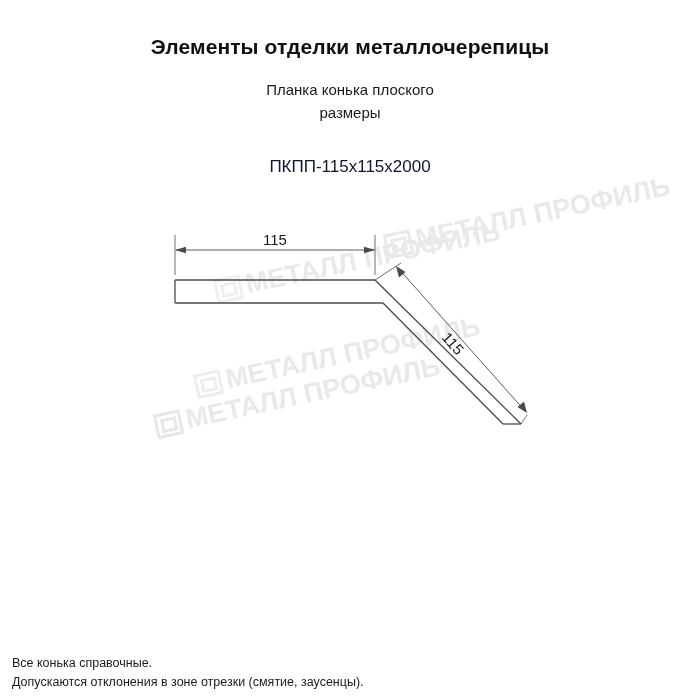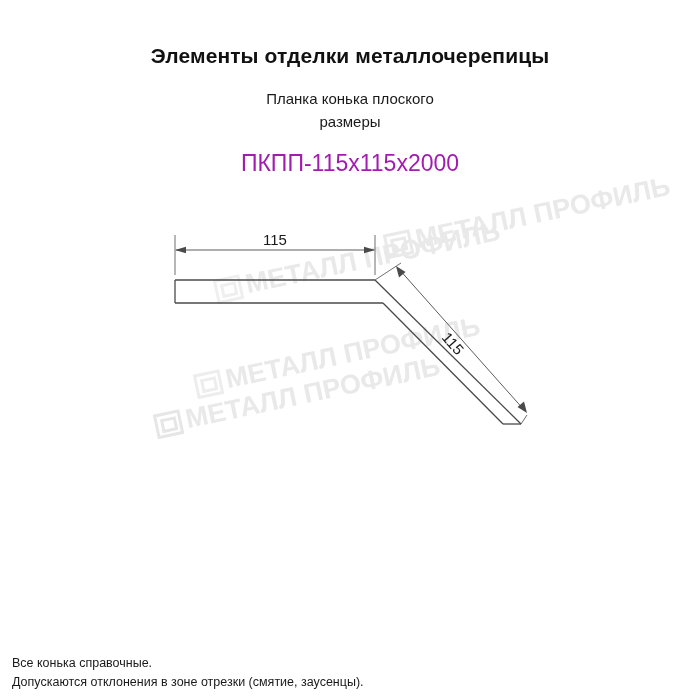--- a/index.html
+++ b/index.html
@@ -15,42 +15,42 @@
     position: relative;
     overflow: hidden;
   }
   .page {
     position: relative;
     width: 700px;
     height: 700px;
   }
   .header {
     position: absolute;
-    top: 16px;
+    top: 7px;
     left: 0;
     width: 700px;
     text-align: center;
   }
   .title-main {
     font-size: 21px;
     font-weight: bold;
     color: #111111;
     margin-top: 28px;
     letter-spacing: 0.1px;
   }
   .title-sub {
     font-size: 15px;
     color: #1a1a1a;
     margin-top: 19px;
     line-height: 23px;
   }
   .title-code {
-    font-size: 23px;
-    color: #a21caf;
-    margin-top: 17px;
+    font-size: 17px;
+    color: #0f172a;
+    margin-top: 33px;
   }
   .diagram {
     position: absolute;
     top: 175px;
     left: 0;
     width: 700px;
     height: 330px;
   }
   .watermark-layer {
     position: absolute;

